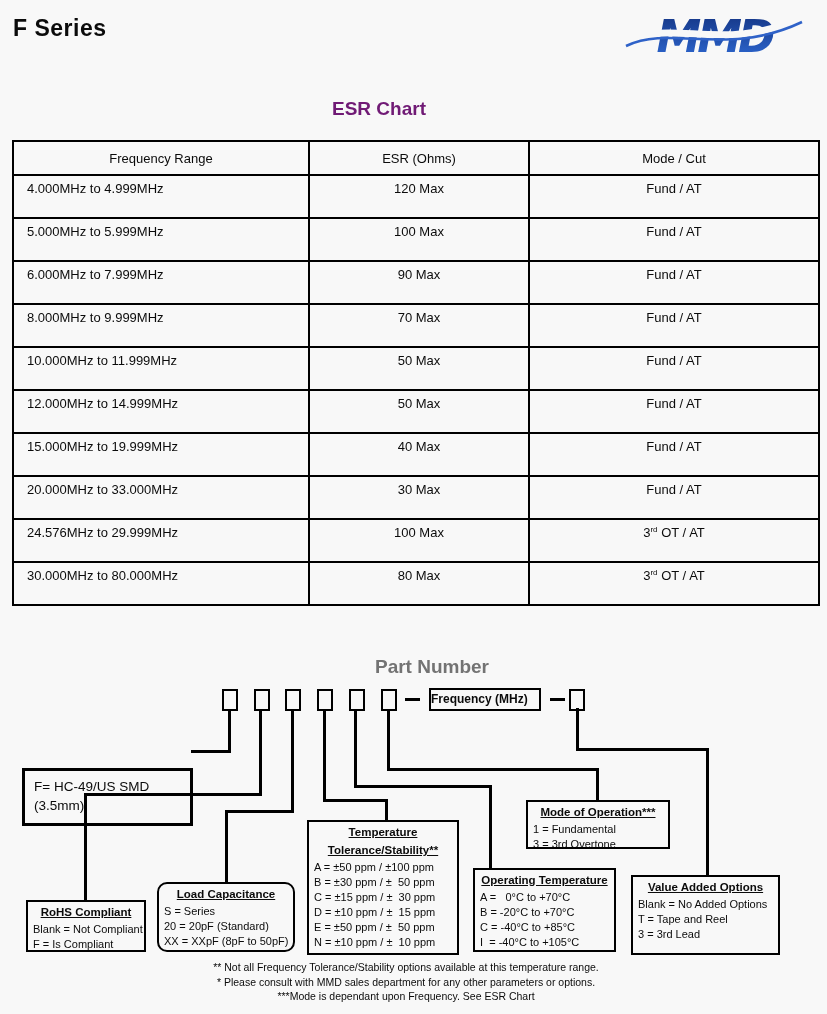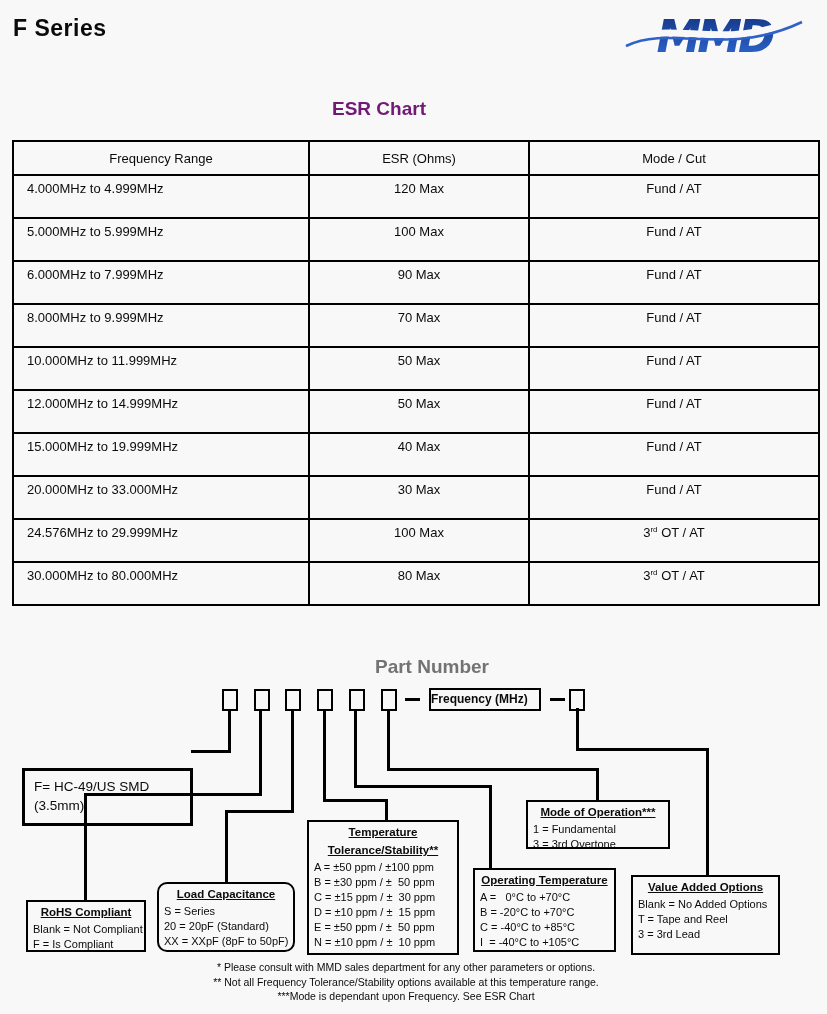--- a/index.html
+++ b/index.html
@@ -256,18 +256,18 @@
         <div class="legend-title">Value Added Options</div>
       </div>
     <div class="legend-items">
         <div class="legend-item">Blank = No Added Options</div>
         <div class="legend-item">T = Tape and Reel</div>
         <div class="legend-item">3 = 3rd Lead</div>
       </div>
   </div>
 
   <div id="footnotes" class="abs">
+    <div class="footnote">** Not all Frequency Tolerance/Stability options available at this temperature range.</div>
     <div class="footnote">* Please consult with MMD sales department for any other parameters or options.</div>
-    <div class="footnote">** Not all Frequency Tolerance/Stability options available at this temperature range.</div>
     <div class="footnote">***Mode is dependant upon Frequency. See ESR Chart</div>
   </div>
 
 </div>
 
 </body></html>

